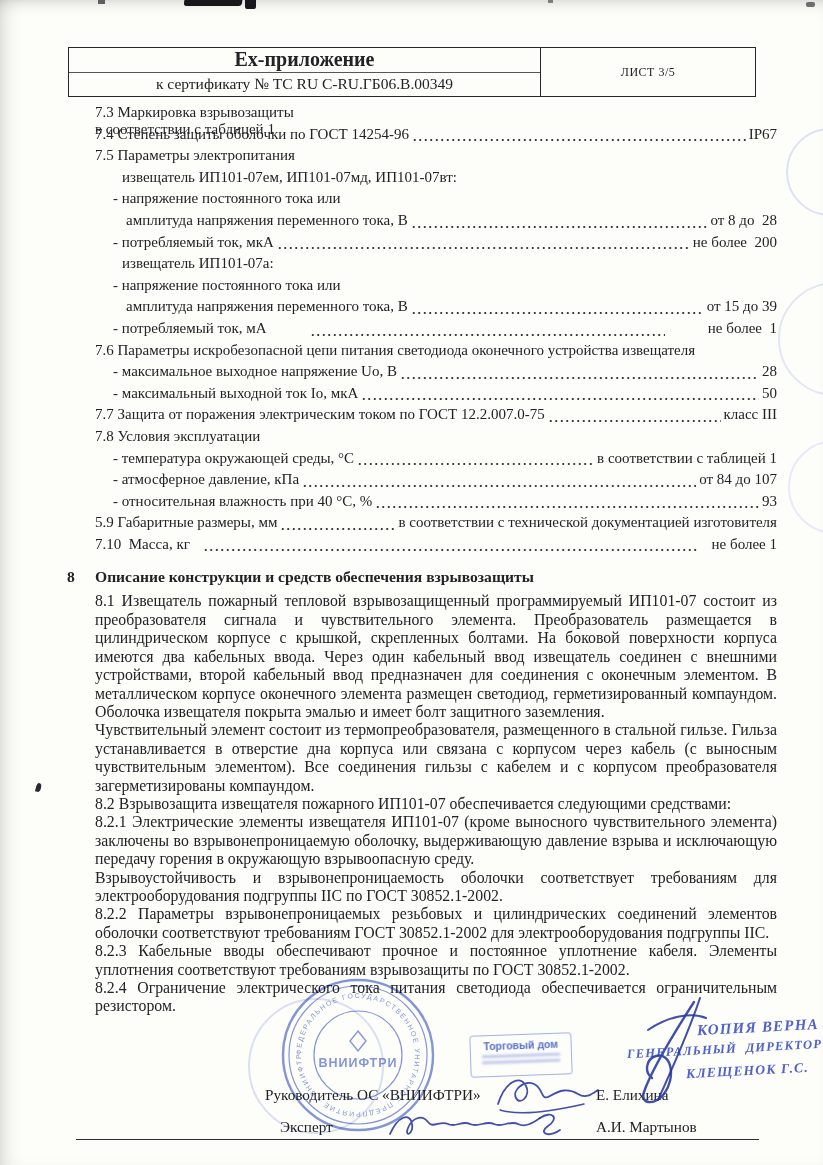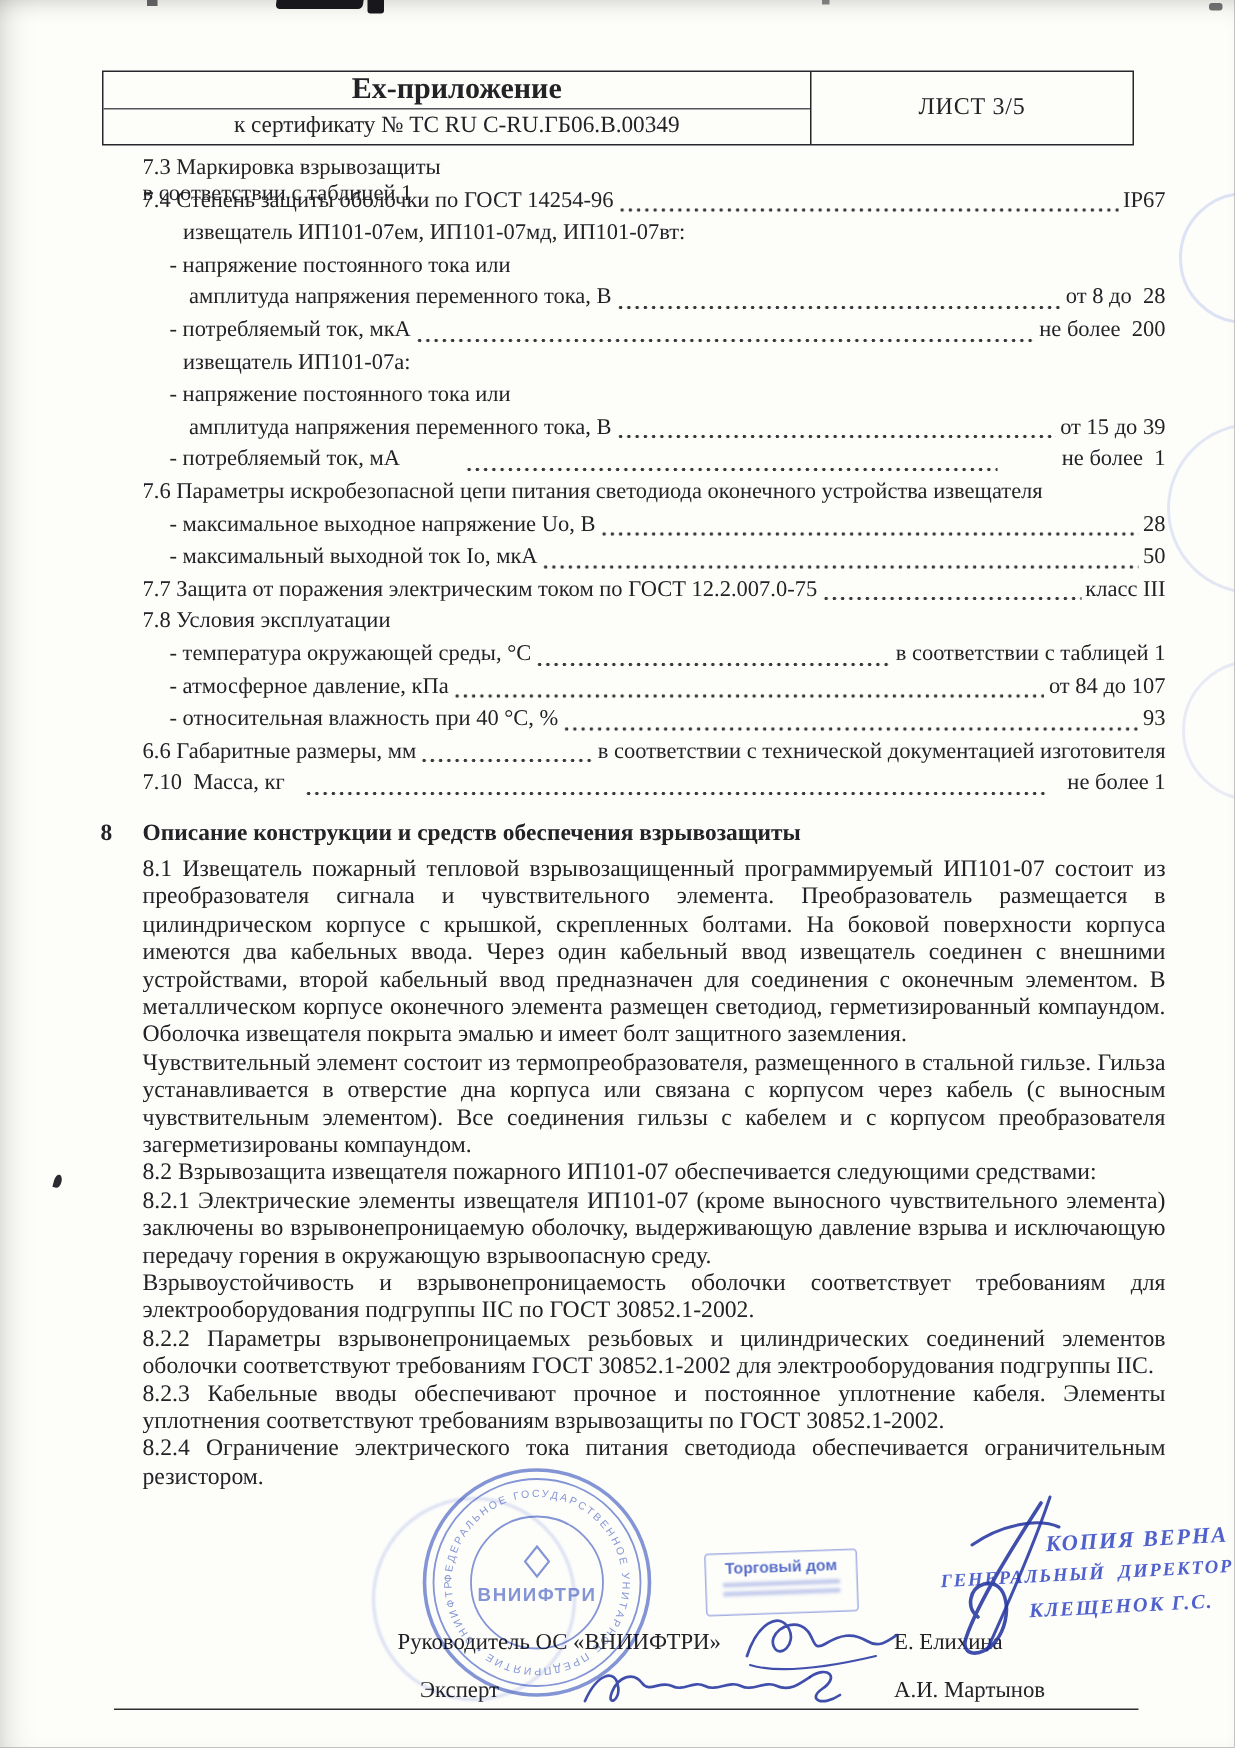--- a/index.html
+++ b/index.html
@@ -19,21 +19,21 @@
   .art-comma{left:36px;top:783px;width:5px;height:9px;background:#2a2a30;border-radius:50% 50% 50% 0;transform:rotate(15deg);}
   .edge-ring{position:absolute;border:2px solid rgba(80,105,215,.18);border-radius:50%;}
   .er-1{left:786px;top:128px;width:84px;height:84px;}
   .er-2{left:778px;top:282px;width:110px;height:110px;border-color:rgba(80,105,215,.15);}
   .er-3{left:788px;top:440px;width:90px;height:90px;border-color:rgba(80,105,215,.12);}
   
   .header-table{position:absolute;left:68px;top:47px;width:688px;height:50px;border:1.6px solid #26262b;display:flex;box-sizing:border-box;}
   .ht-left{width:472px;border-right:1.6px solid #26262b;display:flex;flex-direction:column;box-sizing:border-box;}
   .ht-left-top{flex:1;display:flex;align-items:center;justify-content:center;border-bottom:1px solid #55555c;font-size:20px;font-weight:bold;}
   .ht-left-bottom{flex:1;display:flex;align-items:center;justify-content:center;font-size:15.5px;}
-  .ht-right{flex:1;display:flex;align-items:center;justify-content:center;font-size:16px;letter-spacing:.5px;}
+  .ht-right{flex:1;display:flex;align-items:center;justify-content:center;font-size:12px;letter-spacing:.5px;}
   
   .content{position:absolute;left:95px;top:104px;width:682px;z-index:1;}
   .spec-line{display:flex;align-items:baseline;height:21.6px;white-space:pre;font-size:15px;box-sizing:border-box;}
   .sl-left{flex:0 0 auto;}
   .sl-right{flex:0 0 auto;white-space:pre;}
   .dots{flex:1 1 auto;min-width:8px;margin:0 3px;align-self:stretch;
     background-image:radial-gradient(circle,#3a3a3e 1.05px,transparent 1.35px);
     background-size:5.5px 6px;background-repeat:repeat-x;background-position:left calc(100% - 4px);}
   .sec8-heading{display:flex;margin:9px 0 4px -28px;font-weight:bold;font-size:15.6px;line-height:22px;}
   .sec8-num{width:28px;flex:0 0 auto;}
@@ -85,37 +85,38 @@
       <div class="ht-left-top">Ex-приложение</div>
       <div class="ht-left-bottom">к сертификату № ТС RU C-RU.ГБ06.В.00349</div>
     </div>
     <div class="ht-right">ЛИСТ 3/5</div>
   </div>
 
   <div class="content">
     <div id="spec-lines">
         <div class="spec-line" style="padding-left: 0px; flex-direction: column;"><span class="sl-left">7.3 Маркировка взрывозащиты</span><span class="dots"></span><span class="sl-right">в соответствии с таблицей 1</span></div>
         <div class="spec-line" style="padding-left: 0px;"><span class="sl-left">7.4 Степень защиты оболочки по ГОСТ 14254-96</span><span class="dots"></span><span class="sl-right">IP67</span></div>
+        <div class="spec-line" style="padding-left: 0px;"><span class="sl-left">7.5 Параметры электропитания</span></div>
         <div class="spec-line" style="padding-left: 27px;"><span class="sl-left">извещатель ИП101-07ем, ИП101-07мд, ИП101-07вт:</span></div>
         <div class="spec-line" style="padding-left: 18px;"><span class="sl-left">- напряжение постоянного тока или</span></div>
         <div class="spec-line" style="padding-left: 31px;"><span class="sl-left">амплитуда напряжения переменного тока, В</span><span class="dots"></span><span class="sl-right">от 8 до  28</span></div>
         <div class="spec-line" style="padding-left: 18px;"><span class="sl-left">- потребляемый ток, мкА</span><span class="dots"></span><span class="sl-right">не более  200</span></div>
         <div class="spec-line" style="padding-left: 27px;"><span class="sl-left">извещатель ИП101-07а:</span></div>
         <div class="spec-line" style="padding-left: 18px;"><span class="sl-left">- напряжение постоянного тока или</span></div>
         <div class="spec-line" style="padding-left: 31px;"><span class="sl-left">амплитуда напряжения переменного тока, В</span><span class="dots"></span><span class="sl-right">от 15 до 39</span></div>
         <div class="spec-line" style="padding-left: 18px; gap: 40px;"><span class="sl-left">- потребляемый ток, мА</span><span class="dots"></span><span class="sl-right">не более  1</span></div>
         <div class="spec-line" style="padding-left: 0px;"><span class="sl-left">7.6 Параметры искробезопасной цепи питания светодиода оконечного устройства извещателя</span></div>
         <div class="spec-line" style="padding-left: 18px;"><span class="sl-left">- максимальное выходное напряжение Uo, В</span><span class="dots"></span><span class="sl-right">28</span></div>
         <div class="spec-line" style="padding-left: 18px;"><span class="sl-left">- максимальный выходной ток Io, мкА</span><span class="dots"></span><span class="sl-right">50</span></div>
         <div class="spec-line" style="padding-left: 0px;"><span class="sl-left">7.7 Защита от поражения электрическим током по ГОСТ 12.2.007.0-75</span><span class="dots"></span><span class="sl-right">класс III</span></div>
         <div class="spec-line" style="padding-left: 0px;"><span class="sl-left">7.8 Условия эксплуатации</span></div>
         <div class="spec-line" style="padding-left: 18px;"><span class="sl-left">- температура окружающей среды, °С</span><span class="dots"></span><span class="sl-right">в соответствии с таблицей 1</span></div>
         <div class="spec-line" style="padding-left: 18px;"><span class="sl-left">- атмосферное давление, кПа</span><span class="dots"></span><span class="sl-right">от 84 до 107</span></div>
         <div class="spec-line" style="padding-left: 18px;"><span class="sl-left">- относительная влажность при 40 °С, %</span><span class="dots"></span><span class="sl-right">93</span></div>
-        <div class="spec-line" style="padding-left: 0px;"><span class="sl-left">6.6 Габаритные размеры, мм</span><span class="dots"></span><span class="sl-right">в соответствии с технической документацией изготовителя</span></div>
+        <div class="spec-line" style="padding-left: 0px;"><span class="sl-left">5.9 Габаритные размеры, мм</span><span class="dots"></span><span class="sl-right">в соответствии с технической документацией изготовителя</span></div>
         <div class="spec-line" style="padding-left: 0px; gap: 10px;"><span class="sl-left">7.10  Масса, кг</span><span class="dots"></span><span class="sl-right">не более 1</span></div>
       </div>
     <div class="sec8-heading">
       <span class="sec8-num">8</span>
       <span class="sec8-title">Описание конструкции и средств обеспечения  взрывозащиты</span>
     </div>
     <div id="paragraphs">
         <p class="para">8.1 Извещатель пожарный тепловой взрывозащищенный программируемый ИП101-07 состоит из преобразователя сигнала и чувствительного элемента. Преобразователь размещается в цилиндрическом корпусе с крышкой, скрепленных болтами. На боковой поверхности корпуса имеются два кабельных ввода. Через один кабельный ввод извещатель соединен с внешними устройствами, второй кабельный ввод предназначен для соединения с оконечным элементом. В металлическом корпусе оконечного элемента размещен светодиод, герметизированный компаундом. Оболочка извещателя покрыта эмалью и имеет болт защитного заземления.</p>
         <p class="para">Чувствительный элемент состоит из термопреобразователя, размещенного в стальной гильзе. Гильза устанавливается в отверстие дна корпуса или связана с корпусом через кабель (с выносным чувствительным элементом). Все соединения гильзы с кабелем и с корпусом преобразователя загерметизированы компаундом.</p>
         <p class="para">8.2 Взрывозащита извещателя пожарного ИП101-07 обеспечивается следующими средствами:</p>

